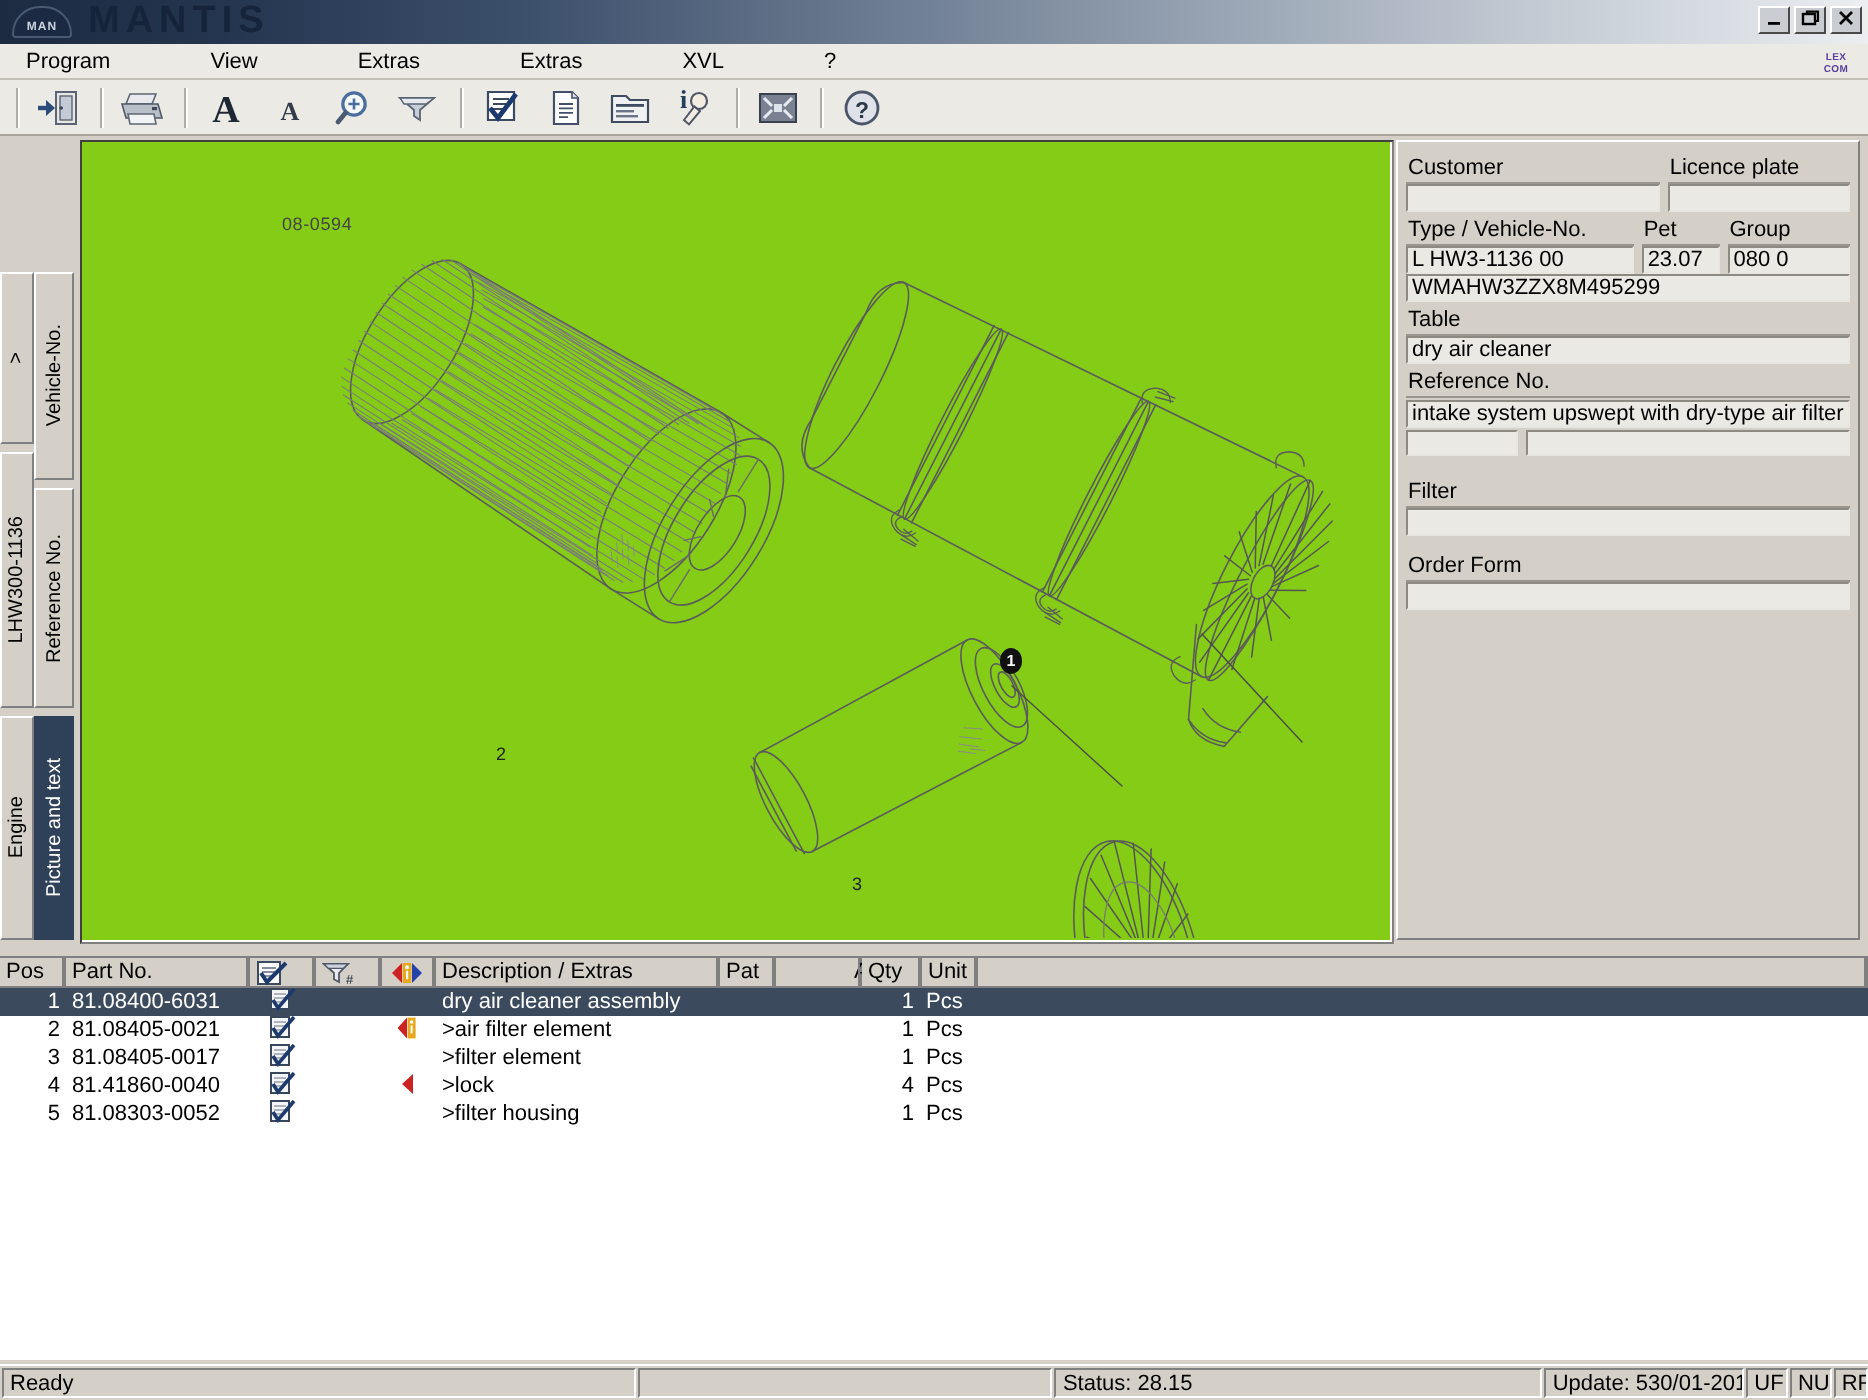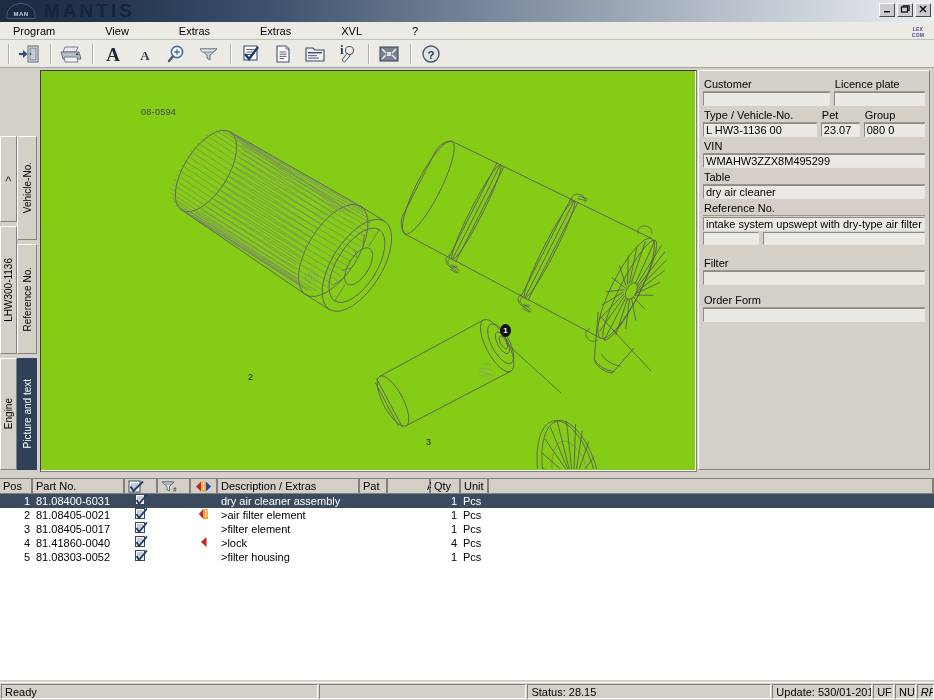--- a/index.html
+++ b/index.html
@@ -176,21 +176,21 @@
   .sb{
     border:1px solid #808080;border-right-color:#fff;border-bottom-color:#fff;
     margin:1px 0 1px 1px;font-size:11px;line-height:14px;color:#000;
     padding:0 3px;box-sizing:border-box;overflow:hidden;white-space:nowrap;
   }
   .sb-ready{width:345px;}
   .sb-blank1{width:225px;}
   .sb-status{width:265px;}
   .sb-update{width:108px;}
   .sb-sm{width:22px;text-align:center;}
-  .sb-rf{width:18px;text-align:center;font-style:italic;}
+  .sb-rf{width:18px;text-align:center;}
 </style>
 </head>
 <body>
 
 <div class="app">
 
   <div class="titlebar">
     <div class="man-logo">
       <span>MAN</span>
     </div>
@@ -590,21 +590,20 @@
       <div style="width:40px;">
         <div class="fld-label">Pet</div>
         <div class="fld-in wfull">23.07</div>
       </div>
       <div style="width:63px;">
         <div class="fld-label">Group</div>
         <div class="fld-in wfull">080 0</div>
       </div>
     </div>
 
-    <div class="fld-label">VIN</div>
     <div class="fld-in wfull">WMAHW3ZZX8M495299</div>
 
     <div class="fld-label">Table</div>
     <div class="fld-in wfull">dry air cleaner</div>
 
     <div class="fld-label">Reference No.</div>
     <div class="fld-in wfull" style="margin-top:1px;">intake system upswept with dry-type air filter + pre-se</div>
     <div class="fld-row" style="margin-top:1px;">
       <div class="fld-sub" style="width:56px;"></div>
       <div class="fld-sub" style="flex:1;"></div>

